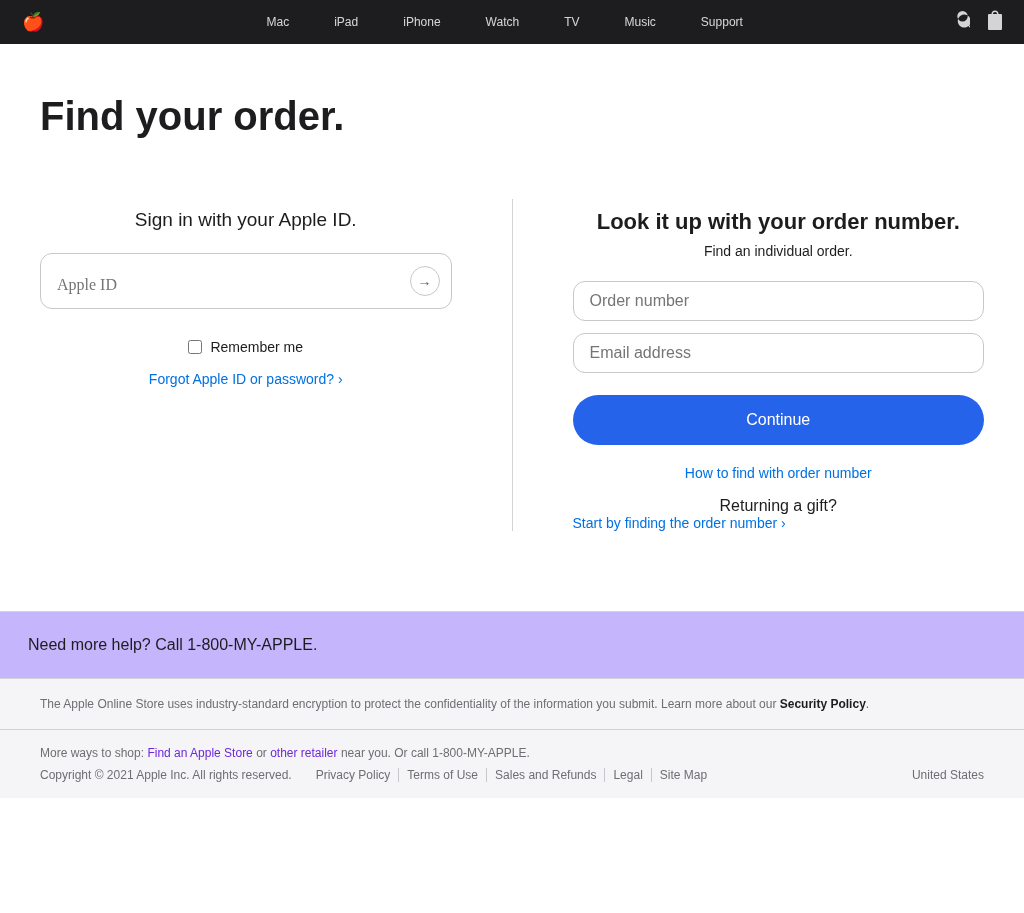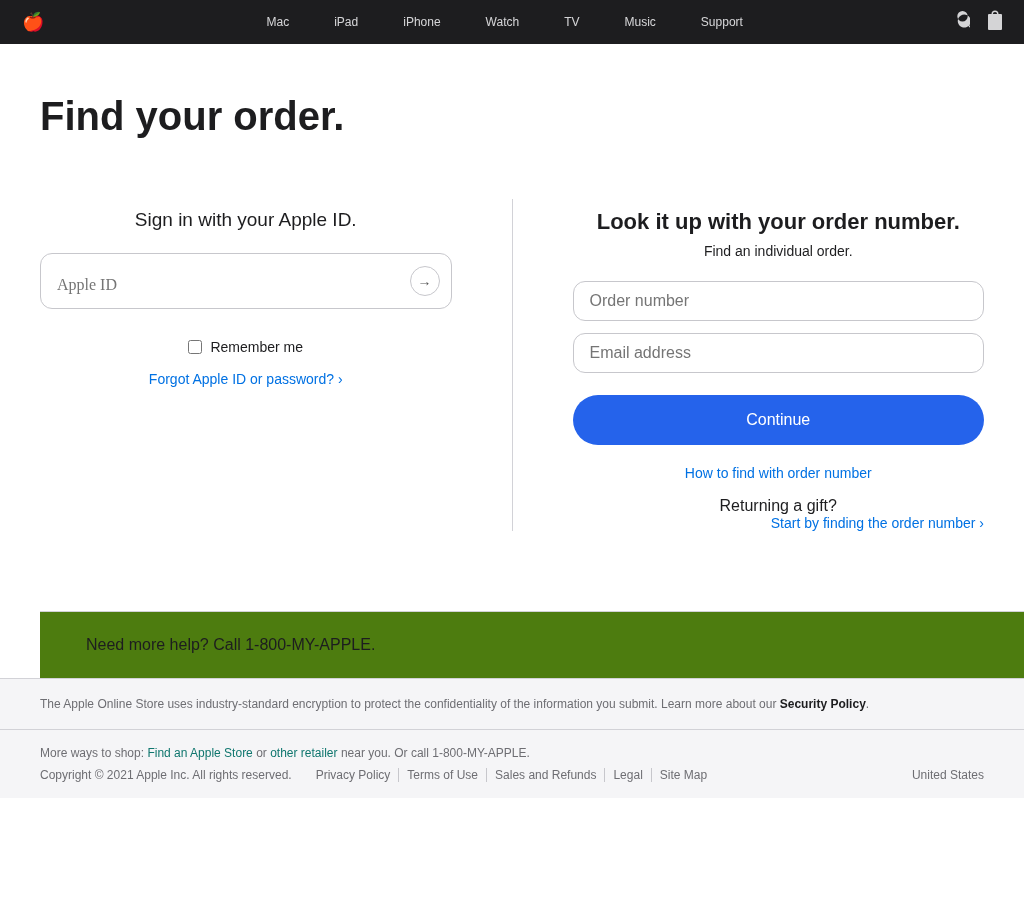--- a/index.html
+++ b/index.html
@@ -32,33 +32,33 @@
     .forgot-link { text-align: center; }
     .forgot-link a { color: #0071e3; font-size: 14px; text-decoration: none; }
 
     
     .col-right h2 { font-size: 22px; font-weight: 700; color: #1d1d1f; margin-bottom: 8px; text-align: center; }
     .col-right .subtitle { font-size: 14px; color: #1d1d1f; text-align: center; margin-bottom: 22px; }
     .order-input { width: 100%; border: 1px solid #c7c7cc; border-radius: 12px; padding: 10px 16px; font-size: 16px; color: #6e6e73; outline: none; margin-bottom: 12px; display: block; }
     .continue-btn { width: 100%; background: #2563eb; color: #fff; border: none; border-radius: 980px; padding: 16px; font-size: 16px; font-weight: 500; cursor: pointer; margin-top: 10px; margin-bottom: 20px; }
     .how-to-link { display: block; text-align: center; color: #0071e3; font-size: 14px; text-decoration: none; margin-bottom: 16px; }
     .returning-gift { text-align: center; font-size: 16px; color: #1d1d1f; }
-    .start-finding-link { display: block; text-align: right; color: #0071e3; font-size: 14px; text-decoration: none; }
+    .start-finding-link { display: block; text-align: left; color: #0071e3; font-size: 14px; text-decoration: none; }
 
     
-    .help-bar { background: #4d7c0f; padding: 24px 46px; font-size: 16px; color: #1d1d1f; border-top: 1px solid #d2d2d7; margin-left: 40px; }
+    .help-bar { background: #c4b5fd; padding: 24px 28px; font-size: 16px; color: #1d1d1f; border-top: 1px solid #d2d2d7; }
 
     
     .security-notice { background: #f5f5f7; padding: 16px 40px; font-size: 12px; color: #6e6e73; border-top: 1px solid #d2d2d7; line-height: 1.5; }
     .security-notice a { color: #1d1d1f; font-weight: 600; text-decoration: none; }
 
     
     footer { background: #f5f5f7; padding: 16px 40px; border-top: 1px solid #d2d2d7; font-size: 12px; color: #6e6e73; }
     .footer-more { margin-bottom: 8px; }
-    .footer-more a { color: #0f766e; text-decoration: none; }
+    .footer-more a { color: #6d28d9; text-decoration: none; }
     .footer-bottom { display: flex; justify-content: space-between; align-items: center; flex-wrap: wrap; gap: 6px; }
     .footer-left { display: flex; align-items: center; gap: 4px; flex-wrap: wrap; }
     .footer-copyright { margin-right: 12px; }
     .footer-links { display: flex; gap: 0; align-items: center; }
     .footer-link { color: #6e6e73; text-decoration: none; padding: 0 8px; border-right: 1px solid #c7c7cc; }
     .footer-link:last-child { border-right: none; }
     .footer-region { color: #6e6e73; }
   </style>
 </head>
 <body>

